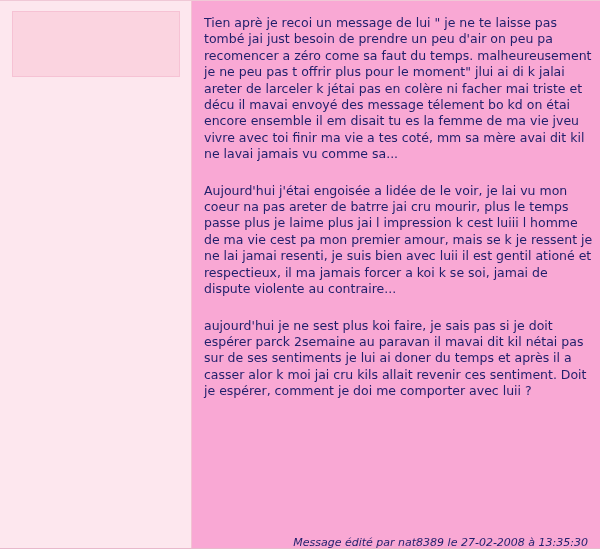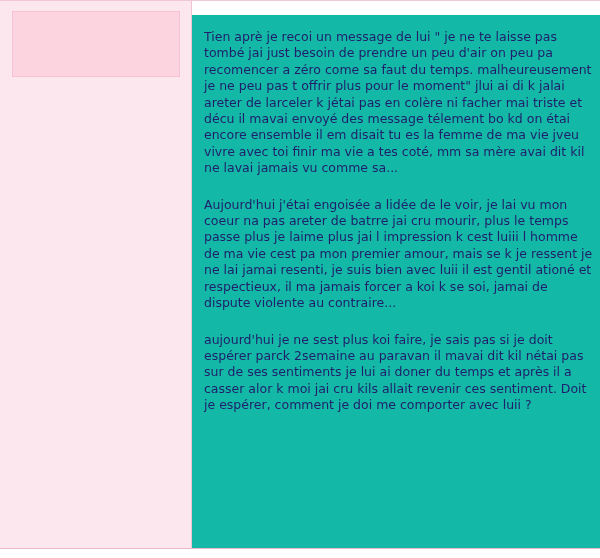--- a/index.html
+++ b/index.html
@@ -45,25 +45,24 @@
     left: 12px;
     top: 10px;
     width: 168px;
     height: 66px;
     background: #fbd4e0;
     border: 1px solid #f6c2d4;
     box-sizing: border-box;
   }
   .right-col {
     flex: 1 1 auto;
-    background: #14b8a6;
+    background: #f9a8d4;
     box-sizing: border-box;
     padding: 14px 4px 4px 12px;
     position: relative;
-    margin-top: 14px;
   }
   .msg-para {
     color: #1f1f6b;
     font-size: 12.5px;
     line-height: 16.4px;
     margin: 0 0 20px 0;
     white-space: pre-wrap;
     font-family: "DejaVu Sans", sans-serif;
   }
   .msg-para.last {
@@ -110,14 +109,17 @@
     <div class="right-col">
       <p class="msg-para">Tien aprè je recoi un message de lui " je ne te laisse pas tombé jai just besoin de prendre un peu d'air on peu pa recomencer a zéro come sa faut du temps. malheureusement je ne peu pas t offrir plus pour le moment" jlui ai di k jalai areter de larceler k jétai pas en colère ni facher mai triste et décu il mavai envoyé des message télement bo kd on étai encore ensemble il em disait tu es la femme de ma vie jveu vivre avec toi finir ma vie a tes coté, mm sa mère avai dit kil ne lavai jamais vu comme sa...</p>
       <p class="msg-para">Aujourd'hui j'étai engoisée a lidée de le voir, je lai vu mon coeur na pas areter de batrre jai cru mourir, plus le temps passe plus je laime plus jai l impression k cest luiii l homme de ma vie cest pa mon premier amour, mais se k je ressent je ne lai jamai resenti, je suis bien avec luii il est gentil ationé et respectieux, il ma jamais forcer a koi k se soi, jamai de dispute violente au contraire...</p>
       <p class="msg-para">aujourd'hui je ne sest plus koi faire, je sais pas si je doit espérer parck 2semaine au paravan il mavai dit kil nétai pas sur de ses sentiments je lui ai doner du temps et après il a casser alor k moi jai cru kils allait revenir ces sentiment. Doit je espérer, comment je doi me comporter avec luii ?</p>
     </div>
 
   </div>
 
   <div class="vert-sep"></div>
 
+  <div class="footer-bar">
+    <div class="edited-note">Message édité par nat8389 le 27-02-2008 à 13:35:30</div>
+  </div>
 
 </div>
 
 </body></html>

